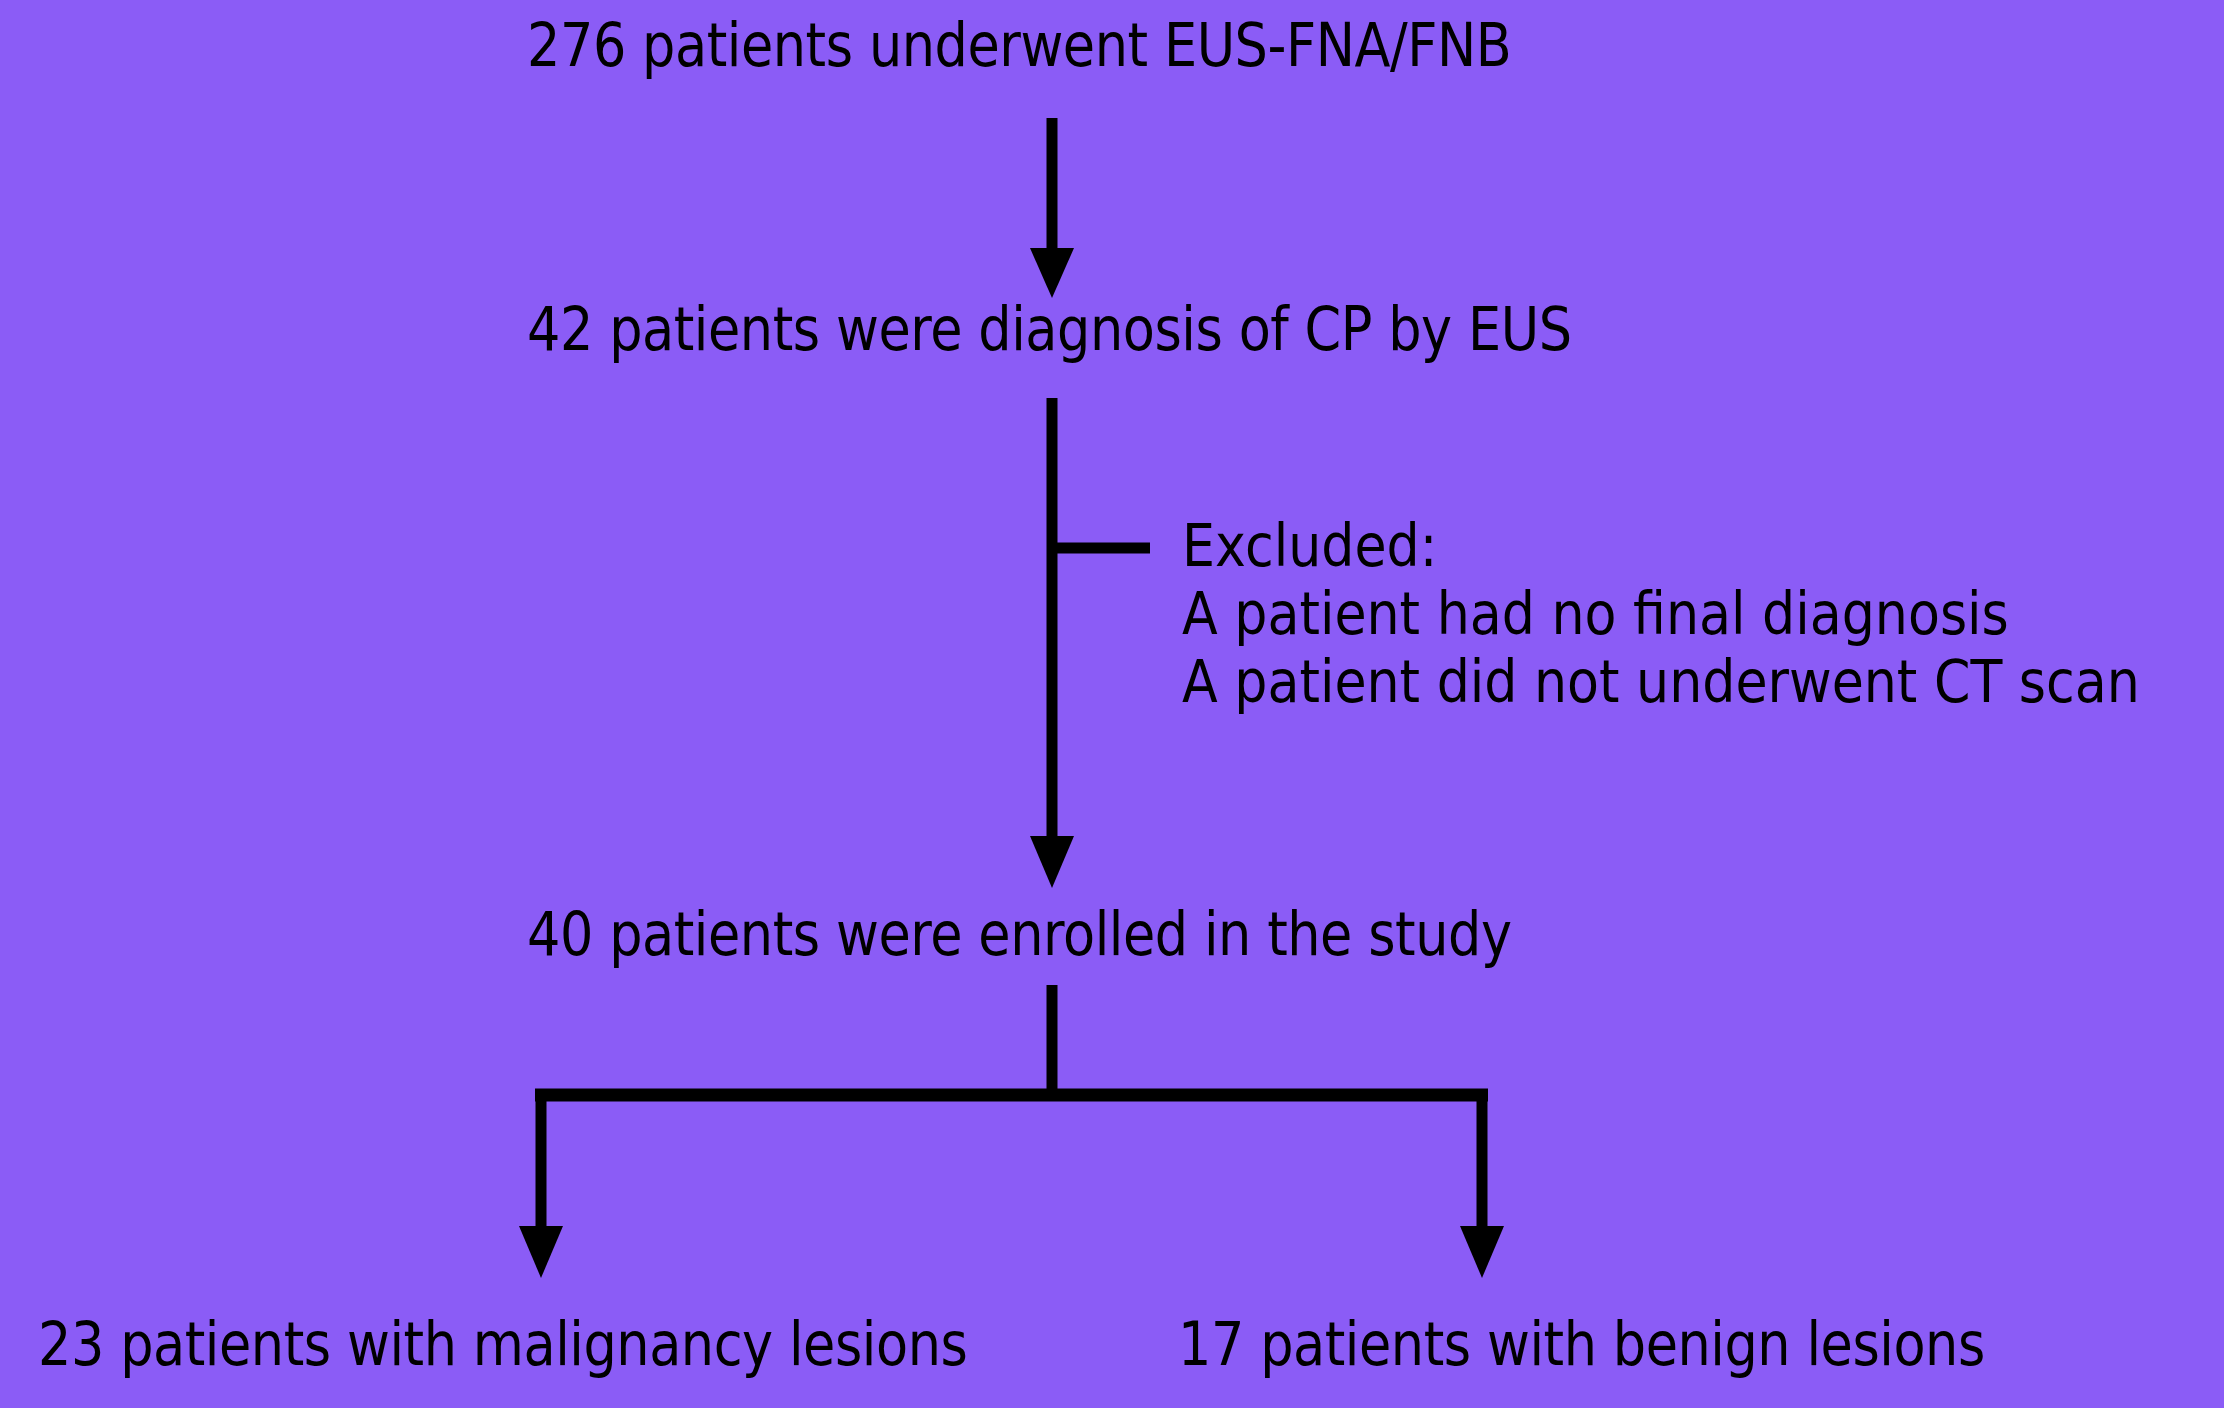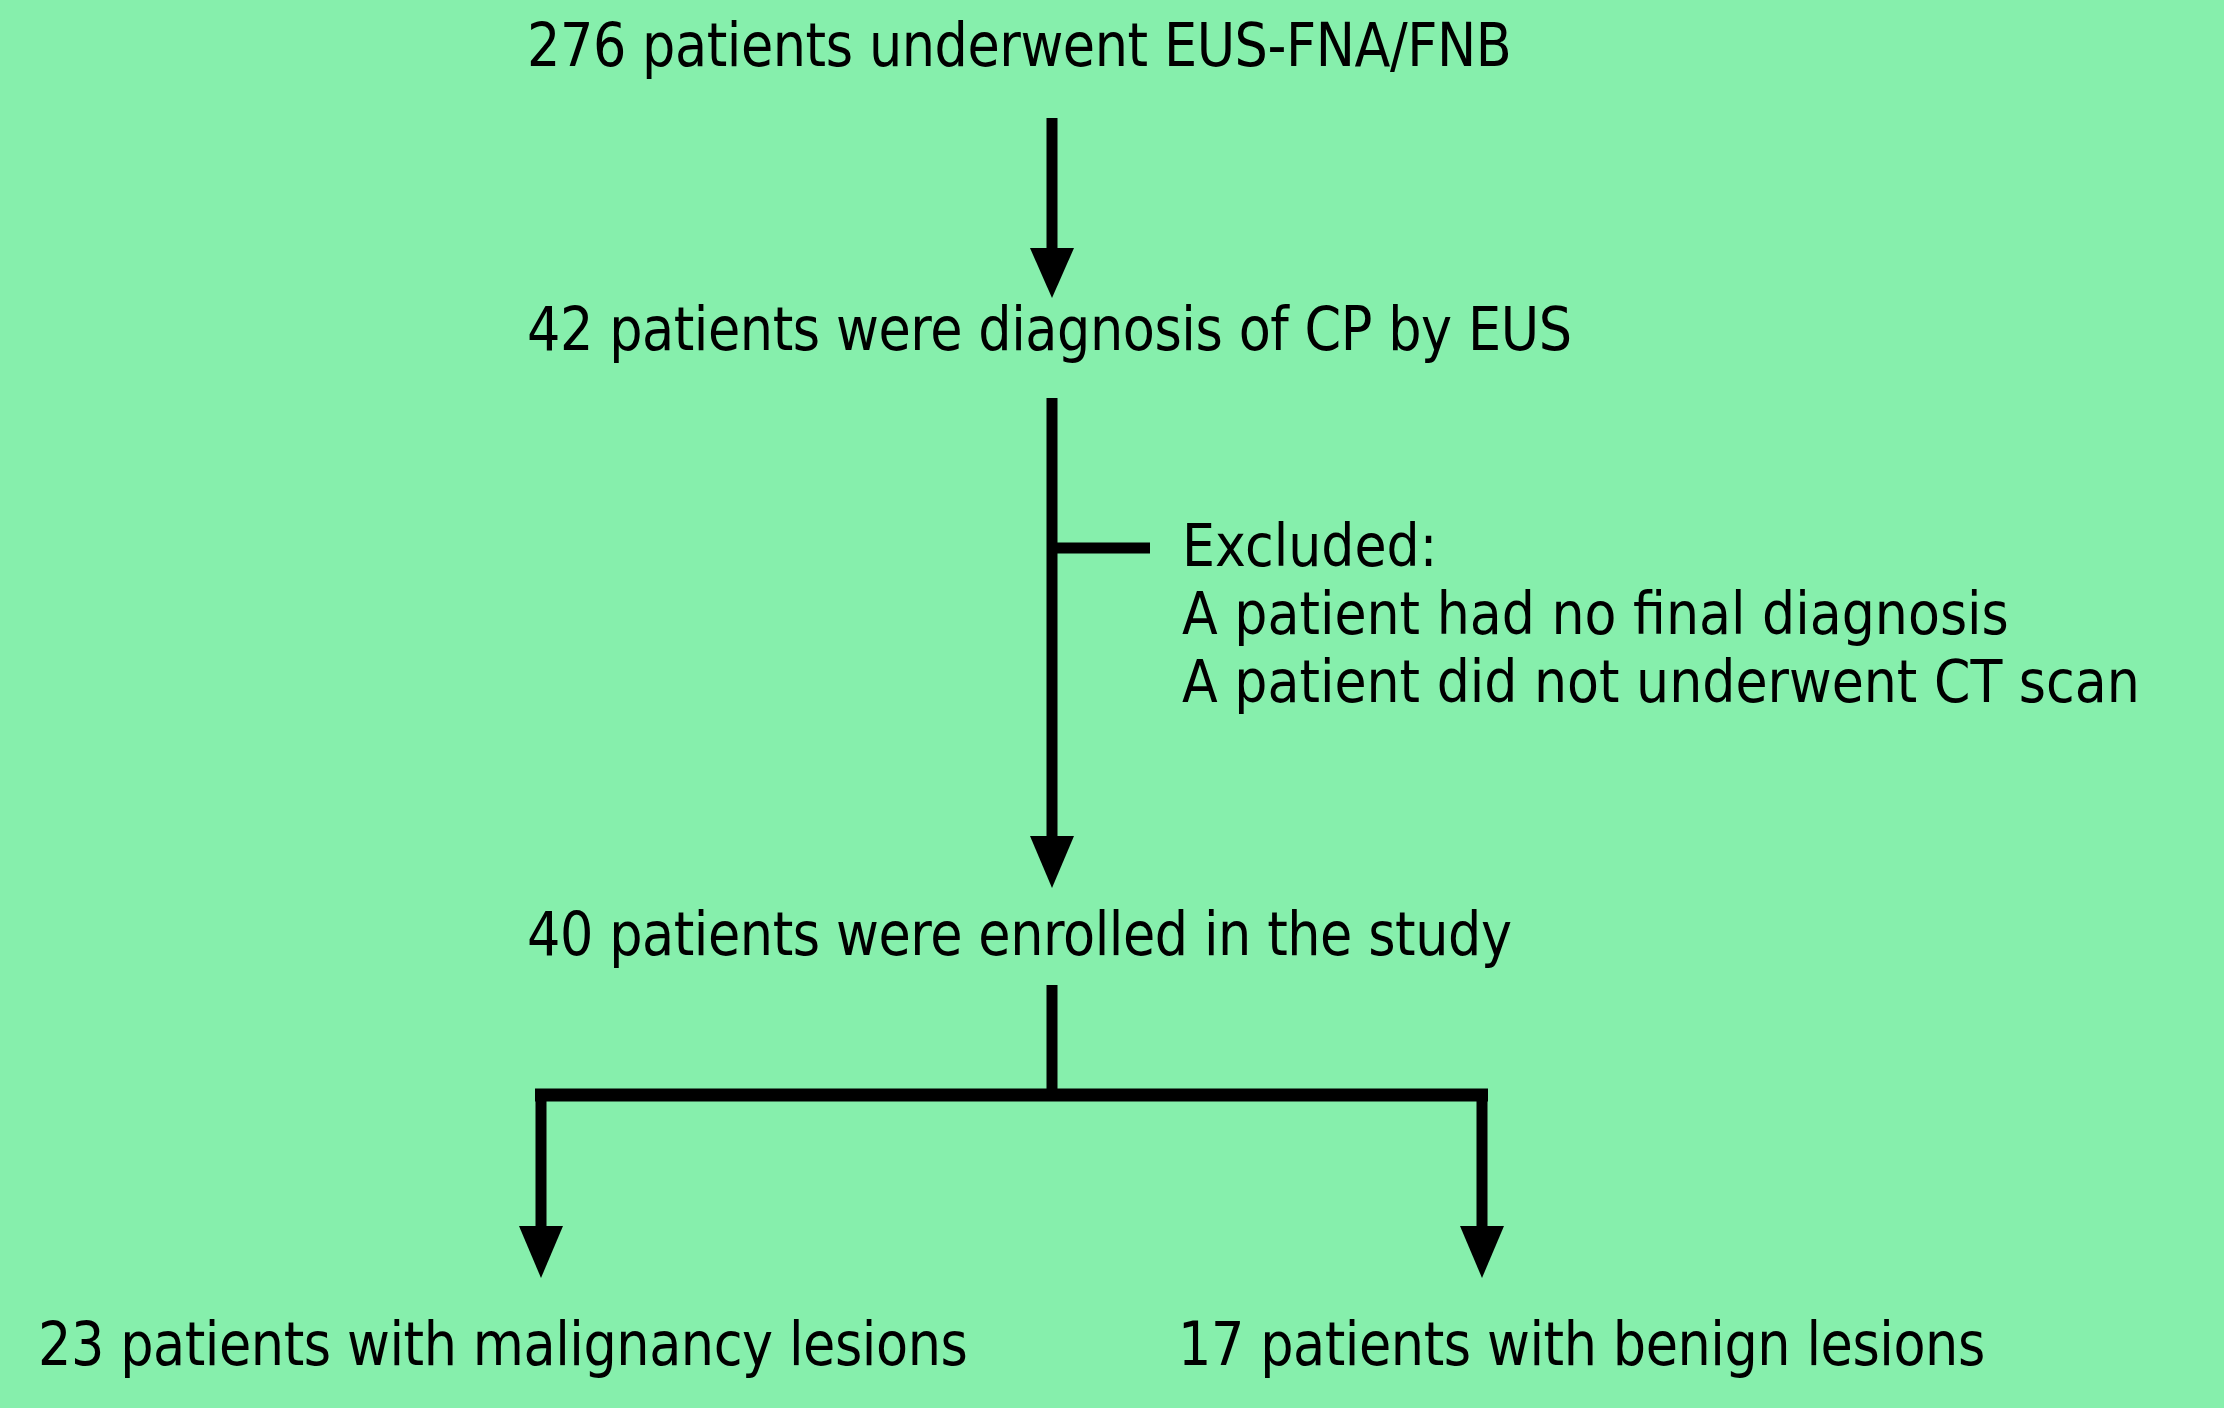--- a/index.html
+++ b/index.html
@@ -5,21 +5,21 @@
 <style>
   html, body {
     margin: 0;
     padding: 0;
     background: #ffffff;
   }
   #page {
     position: relative;
     width: 2224px;
     height: 1408px;
-    background: #86efac;
+    background: #8b5cf6;
     overflow: hidden;
     font-family: "DejaVu Sans", "Liberation Sans", sans-serif;
     color: #000000;
   }
   .node-text {
     position: absolute;
     font-size: 61px;
     line-height: 1.0;
     font-weight: 400;
     white-space: nowrap;

